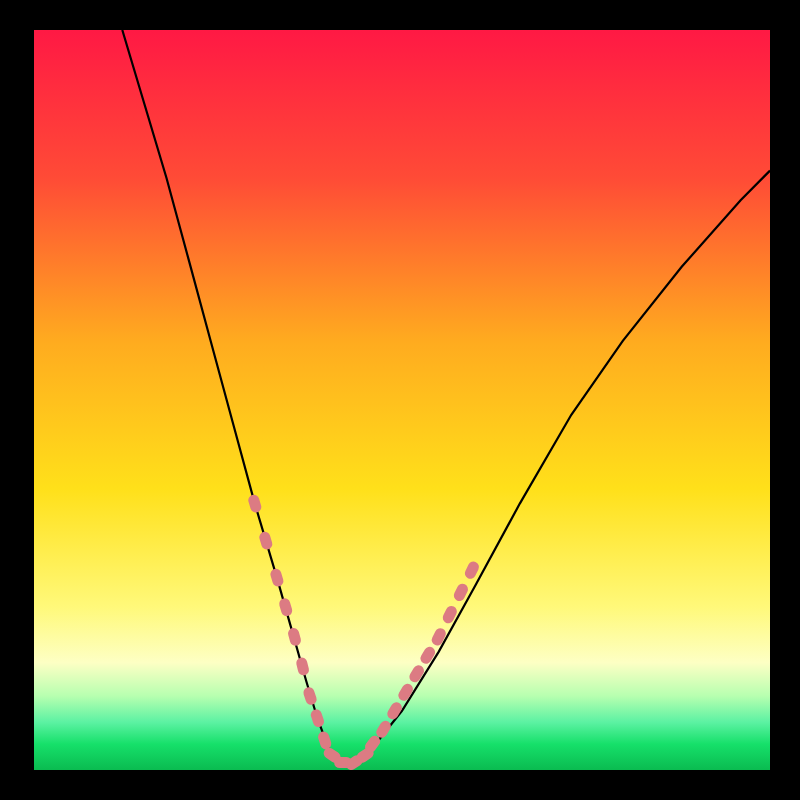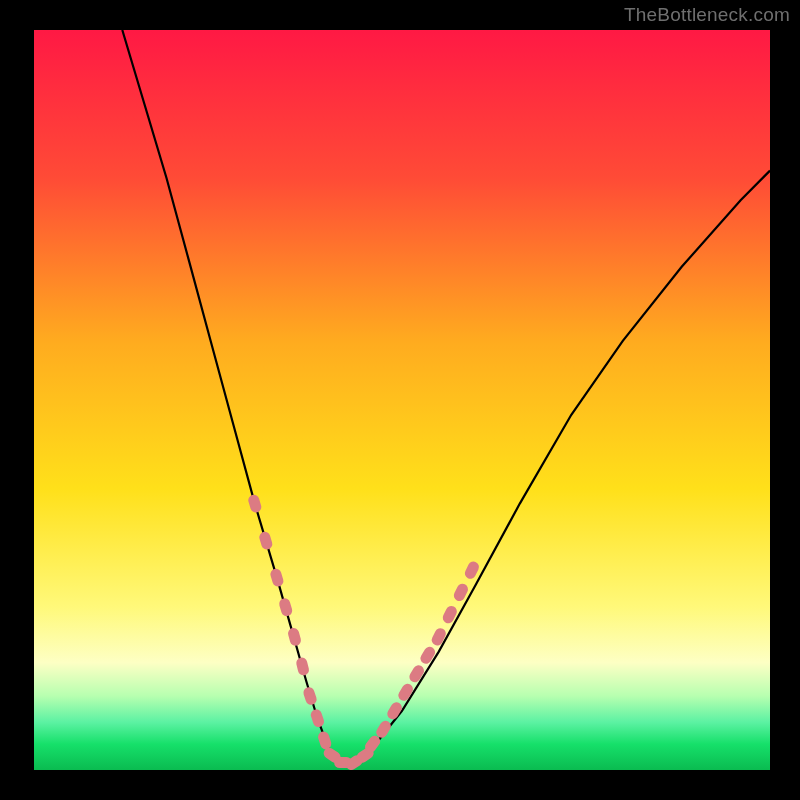--- a/index.html
+++ b/index.html
@@ -41,21 +41,20 @@
   .curve {
     stroke: #000;
     stroke-width: 2.2;
     fill: none;
   }
 </style>
 </head>
 <body>
 
 <div class="stage">
-  <div class="watermark">TheBottleneck.com</div>
 
   <svg class="chart" viewBox="0 0 800 800">
     <defs>
       <linearGradient id="bg-grad" x1="0" y1="0" x2="0" y2="1">
           <stop offset="0%" stop-color="#ff1944"></stop>
           <stop offset="20%" stop-color="#ff4b36"></stop>
           <stop offset="42%" stop-color="#ffab1f"></stop>
           <stop offset="62%" stop-color="#ffe01a"></stop>
           <stop offset="78%" stop-color="#fff97a"></stop>
           <stop offset="85.5%" stop-color="#fdffc4"></stop>

